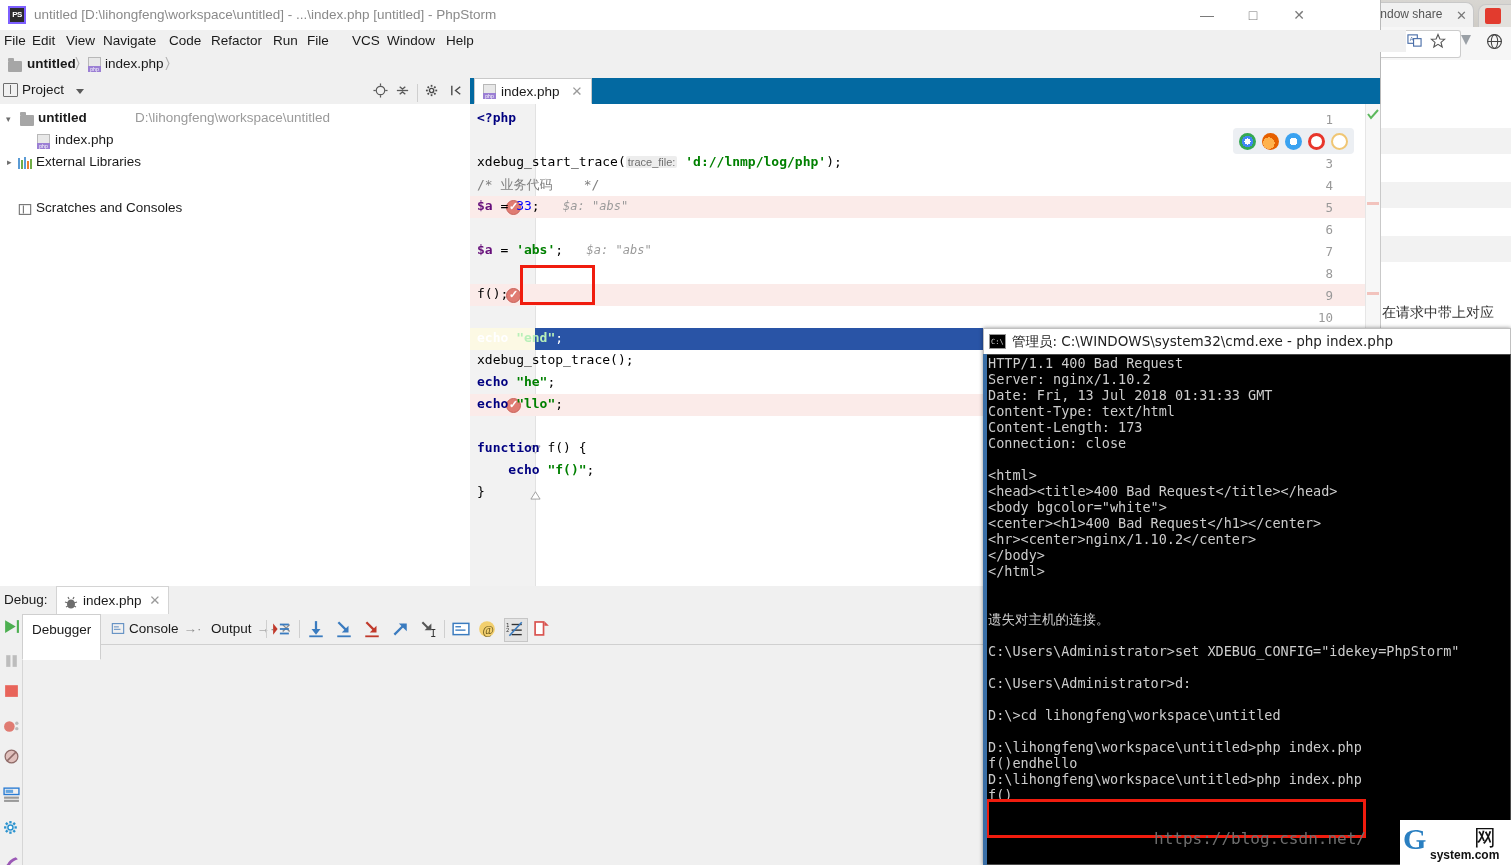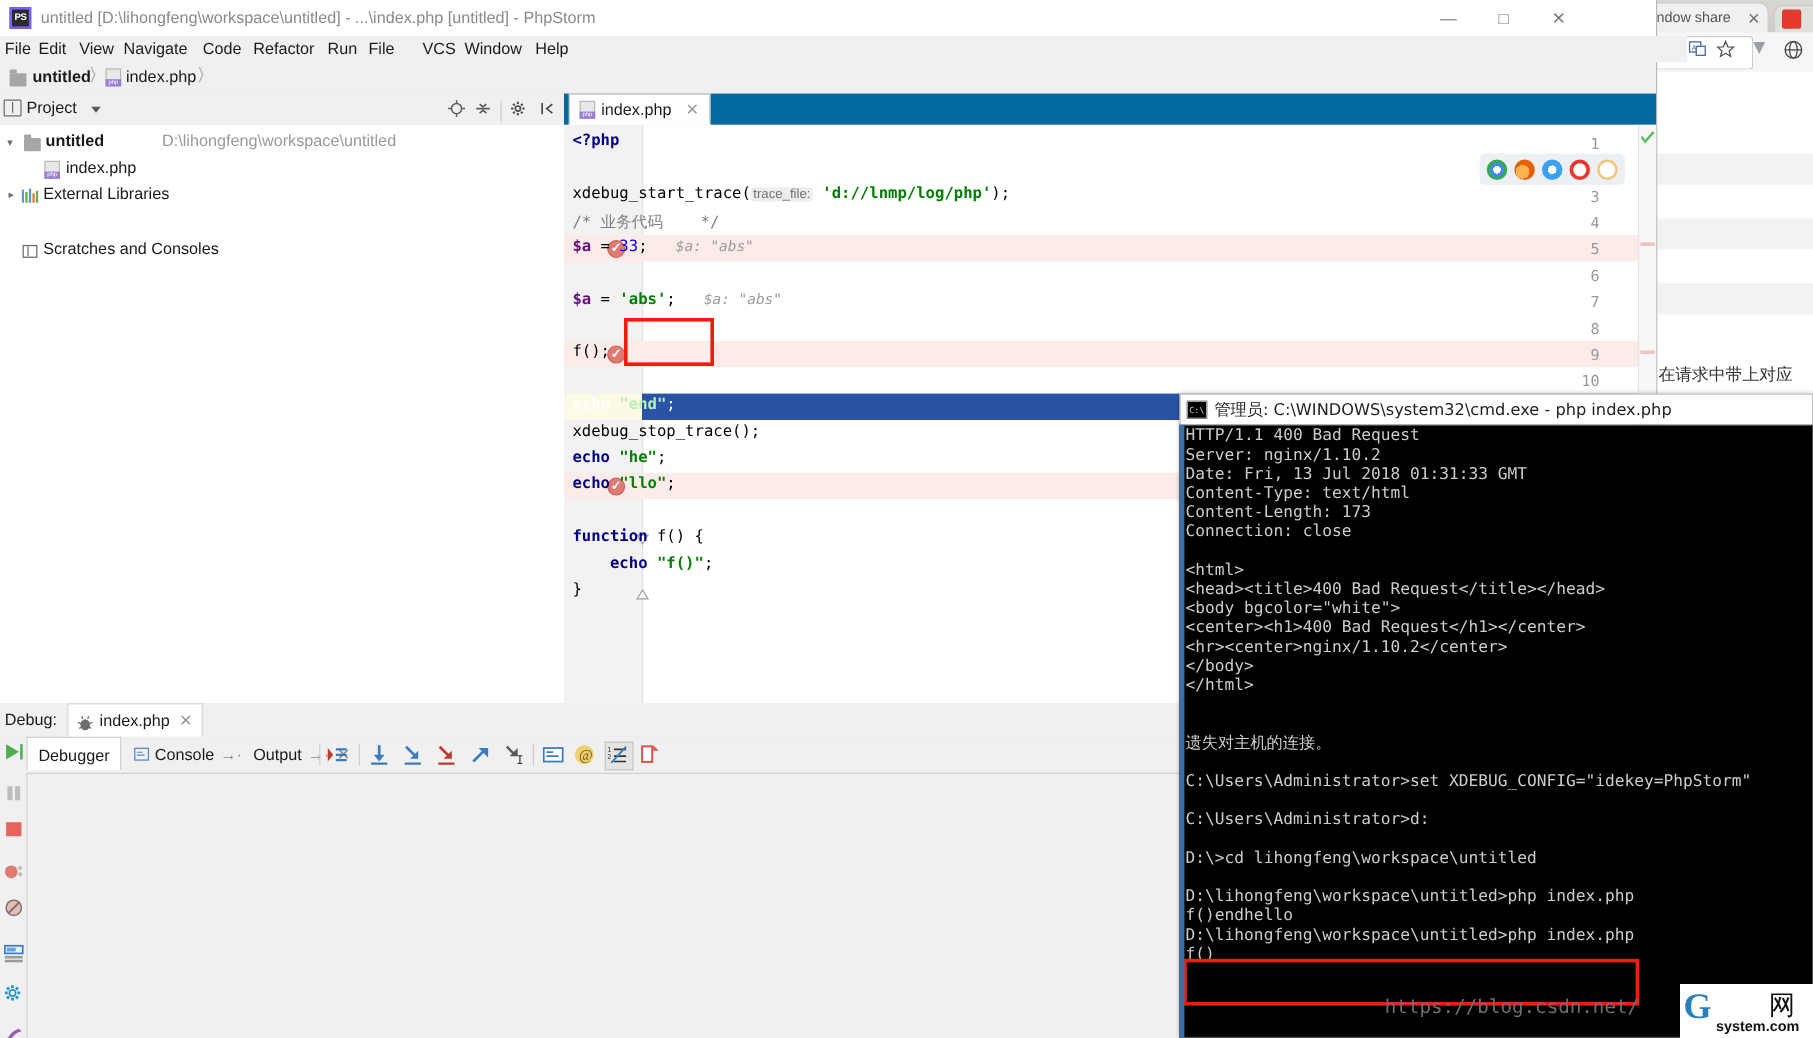--- a/index.html
+++ b/index.html
@@ -142,21 +142,21 @@
      border-bottom:1px solid #dcdcdc; }
   .dbg-label { position:absolute; left:4px; top:6px; font-size:13.5px; }
   .dbg-tab { position:absolute; left:56px; top:0; height:28px; background:#ffffff; border:1px solid #d4d4d4;
      border-bottom:none; box-sizing:border-box; padding:0 26px 0 26px; font-size:13.5px; line-height:27px;
      white-space:nowrap; }
   .lefttb { position:absolute; left:0; top:28px; width:22px; height:251px; background:#f0f0f0;
      border-right:1px solid #d6d6d6; }
   .ltb-ico { position:absolute; left:3px; width:17px; height:17px; }
   .tabsrow { position:absolute; left:22px; top:28px; width:1358px; height:30px; background:#f0f0f0;
      border-bottom:1px solid #d0d0d0; }
-  .subtab { position:absolute; top:0; height:28px; box-sizing:border-box; font-size:13.5px;
+  .subtab { position:absolute; top:0; height:46px; box-sizing:border-box; font-size:13.5px;
      line-height:29px; padding:0 9px; white-space:nowrap; }
   .subtab.active { background:#ffffff; border:1px solid #cfcfcf; border-bottom:1px solid #ffffff; }
   .tbsep { position:absolute; top:6px; width:1px; height:18px; background:#cfcfcf; }
 
   
   .cmdwin { position:absolute; left:983px; top:328px; width:528px; height:537px;
      box-shadow:0 0 4px rgba(0,0,0,.45); }
   .cmd-title { position:absolute; left:0; top:0; width:528px; height:26px; background:#ffffff;
      border:1px solid #c0c0c0; border-bottom:none; box-sizing:border-box; }
   .cmd-ico { position:absolute; left:5px; top:5px; width:17px; height:15px; background:#000;

